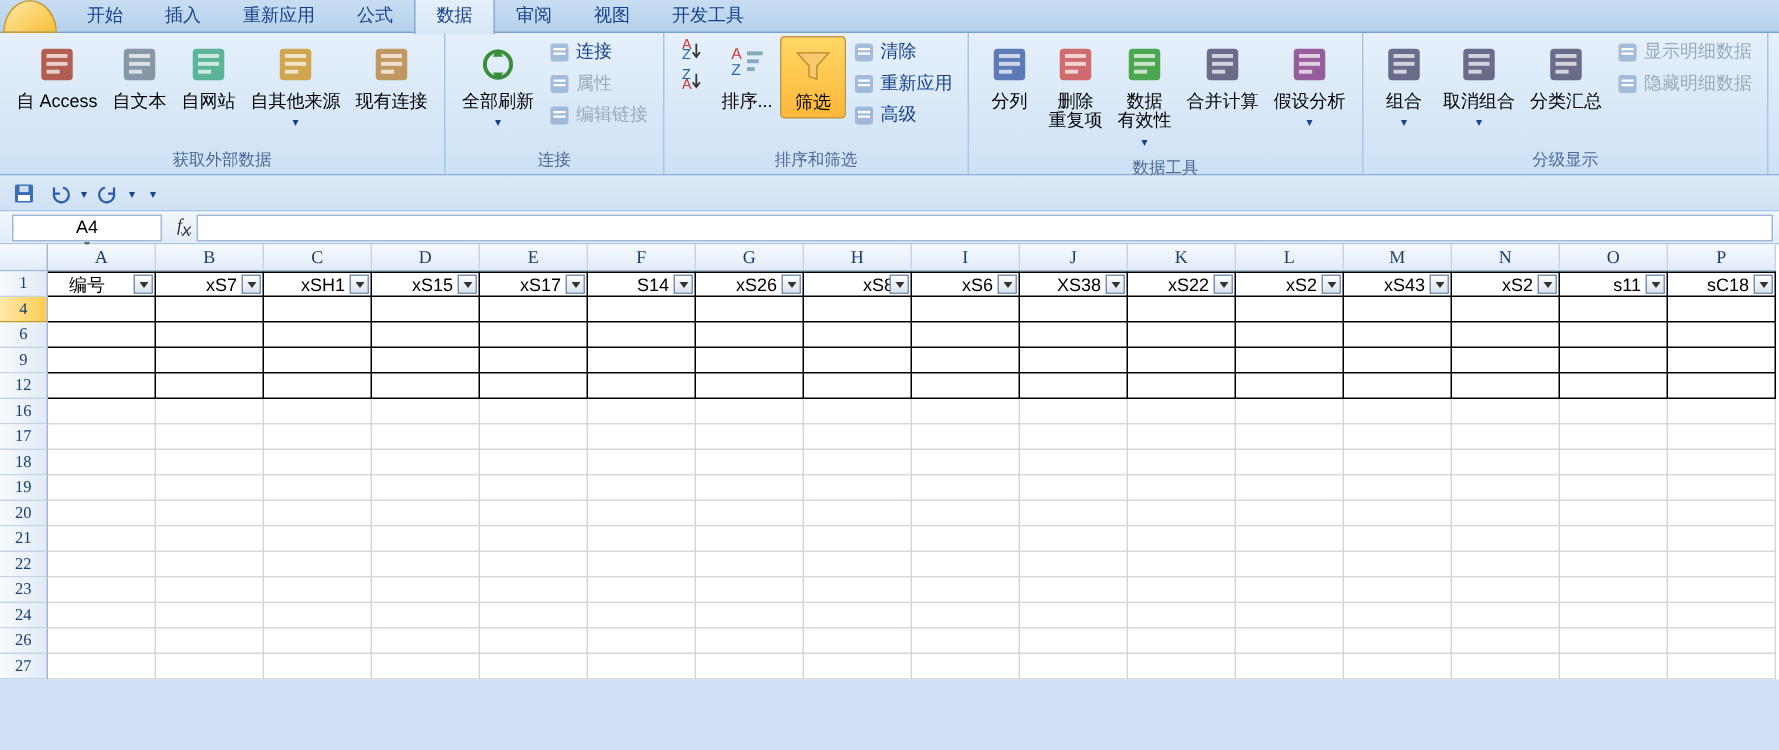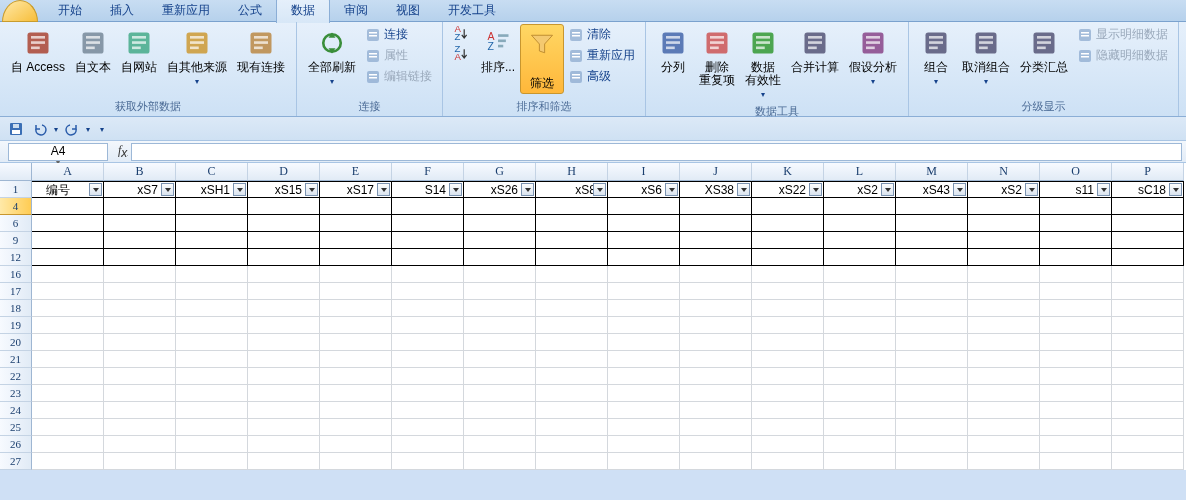--- a/index.html
+++ b/index.html
@@ -6,21 +6,21 @@
 body{background:#cfe0f5;width:1186px;height:500px;overflow:hidden;user-select:none;}
 .tabbar{height:22px;background:linear-gradient(#c8ddf2,#b6d1ec);display:flex;align-items:center;padding-left:2px;border-bottom:1px solid #7ba2ce;}
 .office-btn{width:36px;height:22px;background:linear-gradient(145deg,#ffe9a8,#f7be3a);border-radius:50% 50% 0 0/100% 100% 0 0;border:1px solid #c89c2e;margin-right:6px;}
 .tab{padding:3px 14px 4px;color:#15428b;cursor:pointer;}
 .tab.active{background:linear-gradient(#e6f0fb,#d7e7f7);border:1px solid #8baed6;border-bottom:none;border-radius:3px 3px 0 0;color:#15428b;font-weight:normal;}
 .ribbon{height:95px;background:linear-gradient(#e6f0fb,#cde1f5);display:flex;border-bottom:1px solid #8baed6;}
 .group{border-right:1px solid #a9c5e4;display:flex;flex-direction:column;align-items:center;padding:2px 6px 0;position:relative;}
 .group-body{display:flex;align-items:flex-start;flex:1;}
 .group-label{font-size:11px;color:#4a6a95;padding-bottom:2px;text-align:center;width:100%;}
 .bigbtn{display:flex;flex-direction:column;align-items:center;justify-content:flex-start;padding:3px 5px;cursor:pointer;text-align:center;line-height:13px;min-width:40px;}
-.bigbtn.active{background:linear-gradient(#ffd764,#ffb73a);border:1px solid #c8962e;border-radius:3px;gap:15px;}
+.bigbtn.active{background:linear-gradient(#ffd764,#ffb73a);border:1px solid #c8962e;border-radius:3px;}
 .ico{width:32px;height:32px;margin-bottom:2px;display:flex;align-items:center;justify-content:center;}
 .ico svg{width:28px;height:28px;}
 .smallbtn{display:flex;align-items:center;padding:2px 4px;cursor:pointer;color:#15428b;}
 .smallbtn .si{width:16px;height:16px;margin-right:3px;display:inline-flex;align-items:center;justify-content:center;}
 .smallbtn.disabled{color:#9aa9bb;cursor:default;}
 .vert{display:flex;flex-direction:column;justify-content:flex-start;}
 .qat{height:24px;background:linear-gradient(#dce9f7,#cfe1f3);display:flex;align-items:center;padding:0 6px;border-bottom:1px solid #a9c5e4;gap:4px;}
 .qat-btn{width:20px;height:18px;display:flex;align-items:center;justify-content:center;cursor:pointer;}
 .namebar{height:22px;background:linear-gradient(#f3f7fc,#e2ecf7);display:flex;align-items:center;border-bottom:1px solid #a9c5e4;}
 .namebox{width:100px;height:18px;background:#fff;border:1px solid #9db8d7;margin-left:8px;padding:0 6px;font-family:Tahoma;display:flex;align-items:center;justify-content:space-between;flex-direction:column;}
@@ -686,39 +686,20 @@
         <div class="cell"></div>
         <div class="cell"></div>
         <div class="cell"></div>
         <div class="cell"></div>
         <div class="cell"></div>
         <div class="cell"></div>
         <div class="cell"></div>
         <div class="cell"></div>
       </div>
       <div class="row">
-        <div class="rh">25</div>
-        <div class="cell"></div>
-        <div class="cell"></div>
-        <div class="cell"></div>
-        <div class="cell"></div>
-        <div class="cell"></div>
-        <div class="cell"></div>
-        <div class="cell"></div>
-        <div class="cell"></div>
-        <div class="cell"></div>
-        <div class="cell"></div>
-        <div class="cell"></div>
-        <div class="cell"></div>
-        <div class="cell"></div>
-        <div class="cell"></div>
-        <div class="cell"></div>
-        <div class="cell"></div>
-      </div>
-      <div class="row">
         <div class="rh">26</div>
         <div class="cell"></div>
         <div class="cell"></div>
         <div class="cell"></div>
         <div class="cell"></div>
         <div class="cell"></div>
         <div class="cell"></div>
         <div class="cell"></div>
         <div class="cell"></div>
         <div class="cell"></div>

